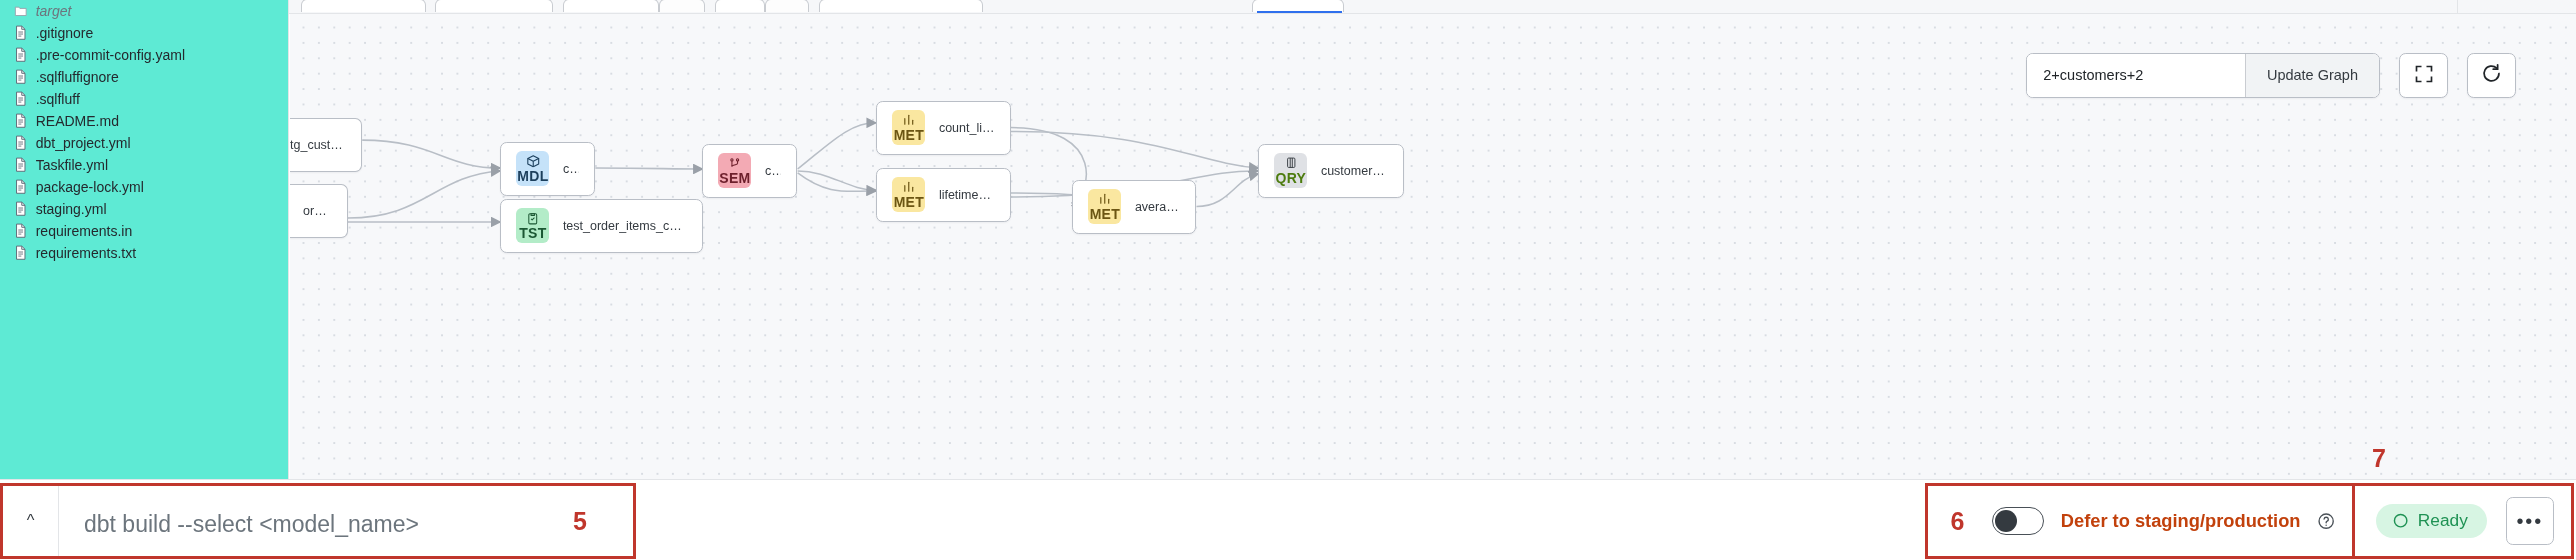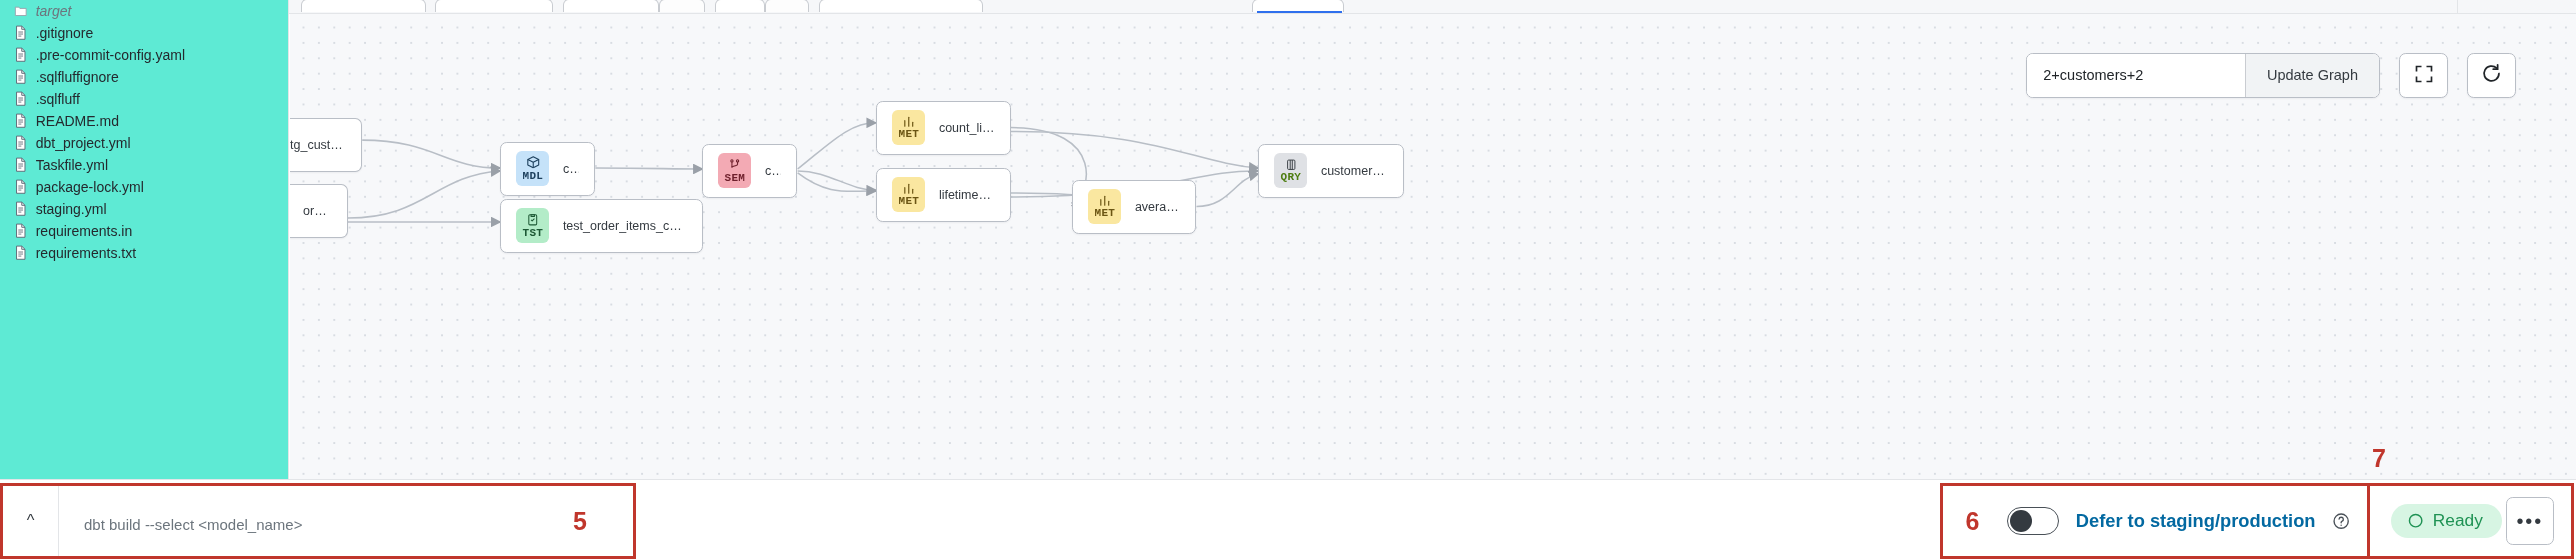--- a/index.html
+++ b/index.html
@@ -78,22 +78,22 @@
   }
   .node-badge {
     width: 33px; height: 35px; flex: 0 0 33px;
     border-radius: 5.8px;
     display: flex; flex-direction: column;
     align-items: center; justify-content: center;
     gap: 1px;
   }
   .badge-glyph { display: block; }
   .badge-text {
-    font-size: 11px; font-weight: 700; letter-spacing: 0.3px;
-    font-family: Liberation Mono, monospace;
+    font-size: 14px; font-weight: 700; letter-spacing: 0.3px;
+    font-family: Liberation Sans, sans-serif;
     line-height: 1;
   }
   .node-label {
     font-size: 12.5px; color: #343a40; white-space: nowrap;
     overflow: hidden; text-overflow: ellipsis;
   }
   .node.clipped-left { border-left: none; border-radius: 0 6.7px 6.7px 0; }
 
   
   #graph-toolbar {
@@ -143,21 +143,21 @@
     display: flex; align-items: center;
   }
   #cmd-chevron {
     width: 56px; height: 100%;
     display: flex; align-items: center; justify-content: center;
     border-right: 1px solid #e3e5e8;
     cursor: pointer; color: #343a40; font-size: 16.4px;
   }
   #cmd-input {
     flex: 1; height: 100%; border: none; outline: none;
-    padding: 0 25px; font-size: 15px; color: #212529;
+    padding: 0 25px; font-size: 23px; color: #212529;
     font-family: "Liberation Sans", sans-serif; background: transparent; margin-top: 8px;
   }
   #cmd-input::placeholder { color: #6c757d; opacity: 1; }
   .annot {
     color: #c0362c; font-weight: 700; font-size: 25px;
     font-family: "Liberation Sans", sans-serif;
     position: absolute;
   }
   #annot-5 { right: 46px; top: 50%; transform: translateY(-50%); }
   #annot-6 { left: 22px; top: 50%; transform: translateY(-50%); }
@@ -180,23 +180,23 @@
     width: 52px; height: 28px; border-radius: 14.5px;
     border: 1.5px solid #495057; background: #fff;
     position: relative; cursor: pointer; flex: 0 0 52px;
   }
   #defer-toggle .knob {
     position: absolute; left: 1.9px; top: 1.9px;
     width: 22px; height: 22px; border-radius: 50%;
     background: #343a40;
   }
   #defer-label {
-    font-size: 18.3px; font-weight: 700; color: #0369a1; white-space: nowrap;
-  }
-  .tail-box { display: flex; align-items: center; gap: 4px; padding: 0 17.3px 0 21px; }
+    font-size: 18.3px; font-weight: 700; color: #c2410c; white-space: nowrap;
+  }
+  .tail-box { display: flex; align-items: center; gap: 19px; padding: 0 17.3px 0 21px; }
   #ready-badge {
     display: flex; align-items: center; gap: 8.7px;
     background: #d7f5e3; color: #1f9254;
     border-radius: 19px; padding: 6.7px 19px 6.7px 15.4px;
     font-size: 17.3px; white-space: nowrap;
   }
   #more-button {
     width: 48px; height: 48px; border: 1px solid #b9bec6; border-radius: 6.7px;
     background: #fff; cursor: pointer;
     display: flex; align-items: center; justify-content: center;

